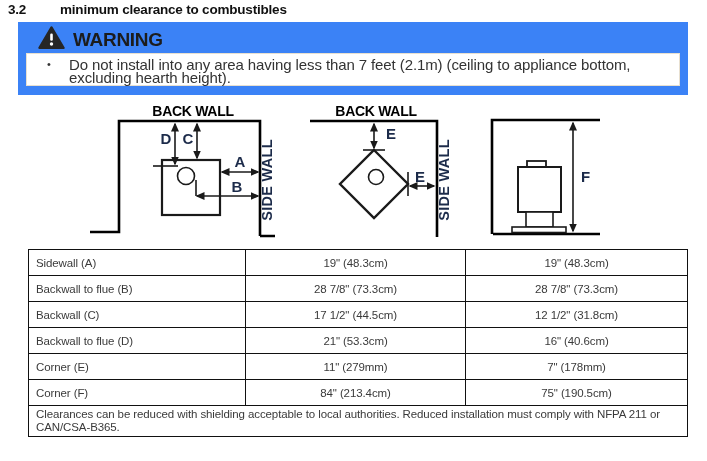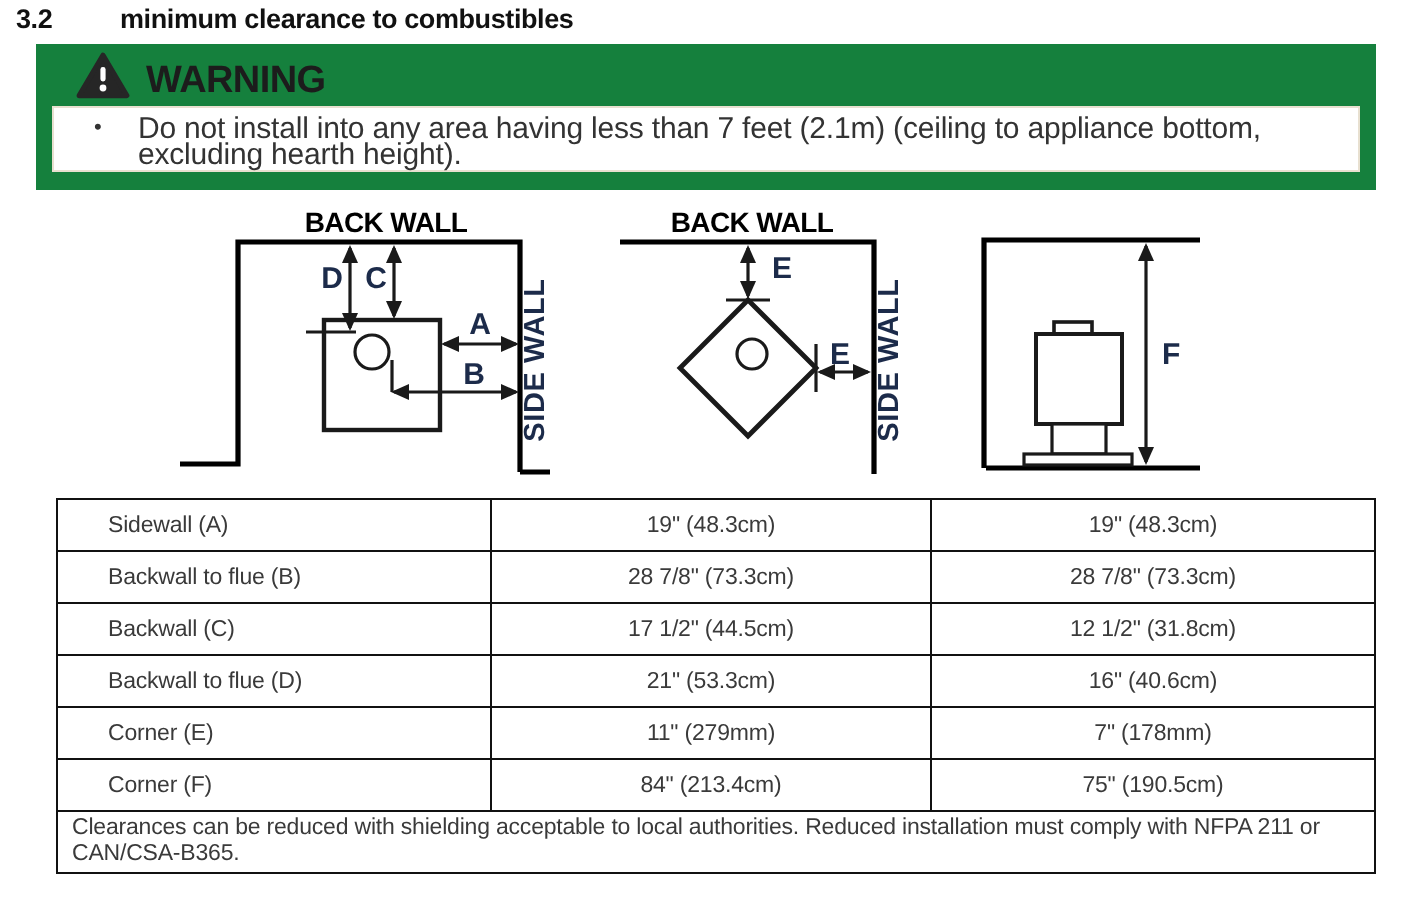--- a/index.html
+++ b/index.html
@@ -7,21 +7,21 @@
     font-family:"Liberation Sans","DejaVu Sans",sans-serif; }
   .page { position:relative; width:615px; height:461px; background:#fff; }
 
   
   .heading { position:absolute; top:2px; left:8px; width:690px;
     font-size:13.5px; font-weight:bold; color:#111; letter-spacing:-0.2px; }
   .heading .num { display:inline-block; width:52px; }
 
   
   .warnbox { position:absolute; left:18px; top:22px; width:670px; height:73px;
-    background:#15803d; }
+    background:#3b82f6; }
   .warnhead { position:absolute; left:20px; top:4px; display:flex; align-items:center; gap:8px; }
   .warntitle { font-size:19px; font-weight:bold; color:#1c1c1c; letter-spacing:-0.3px; }
   .warninner { position:absolute; left:8px; top:31px; width:654px; height:33px;
     background:#fff; border:1px solid #e8e0d0; }
   .warninner .bullet { position:absolute; left:20px; top:4px; font-size:11px; color:#333; }
   .warninner .btxt { position:absolute; left:42px; top:4px; width:580px;
     font-size:15px; line-height:13px; color:#333; letter-spacing:-0.1px; }
 
   
   .diagrams { position:absolute; left:0; top:96px; width:707px; height:150px; }
@@ -32,21 +32,21 @@
   .wl { stroke:#000; fill:none; }
   .arrow { stroke:#1a1a1a; stroke-width:1.6; fill:none; }
 
   
   table.clear { position:absolute; left:28px; top:249px; width:659px;
     border-collapse:collapse; table-layout:fixed; }
   table.clear th, table.clear td { border:1.5px solid #111; }
   table.clear th { background:#141414; color:#fff; font-size:11.5px; font-weight:bold;
     height:28px; text-align:center; letter-spacing:-0.1px; }
   table.clear td { height:26px; font-size:11.5px; color:#3a3a3a; letter-spacing:-0.1px; }
-  td.lbl { text-align:left; padding-left:25px; }
+  td.lbl { text-align:left; padding-left:7px; }
   td.val { text-align:center; }
   td.note { height:27px; font-size:11.5px; line-height:13px; text-align:left;
     padding:2px 7px; vertical-align:top; }
 </style>
 </head>
 <body>
 
 <div class="page">
 
   <div class="heading">

